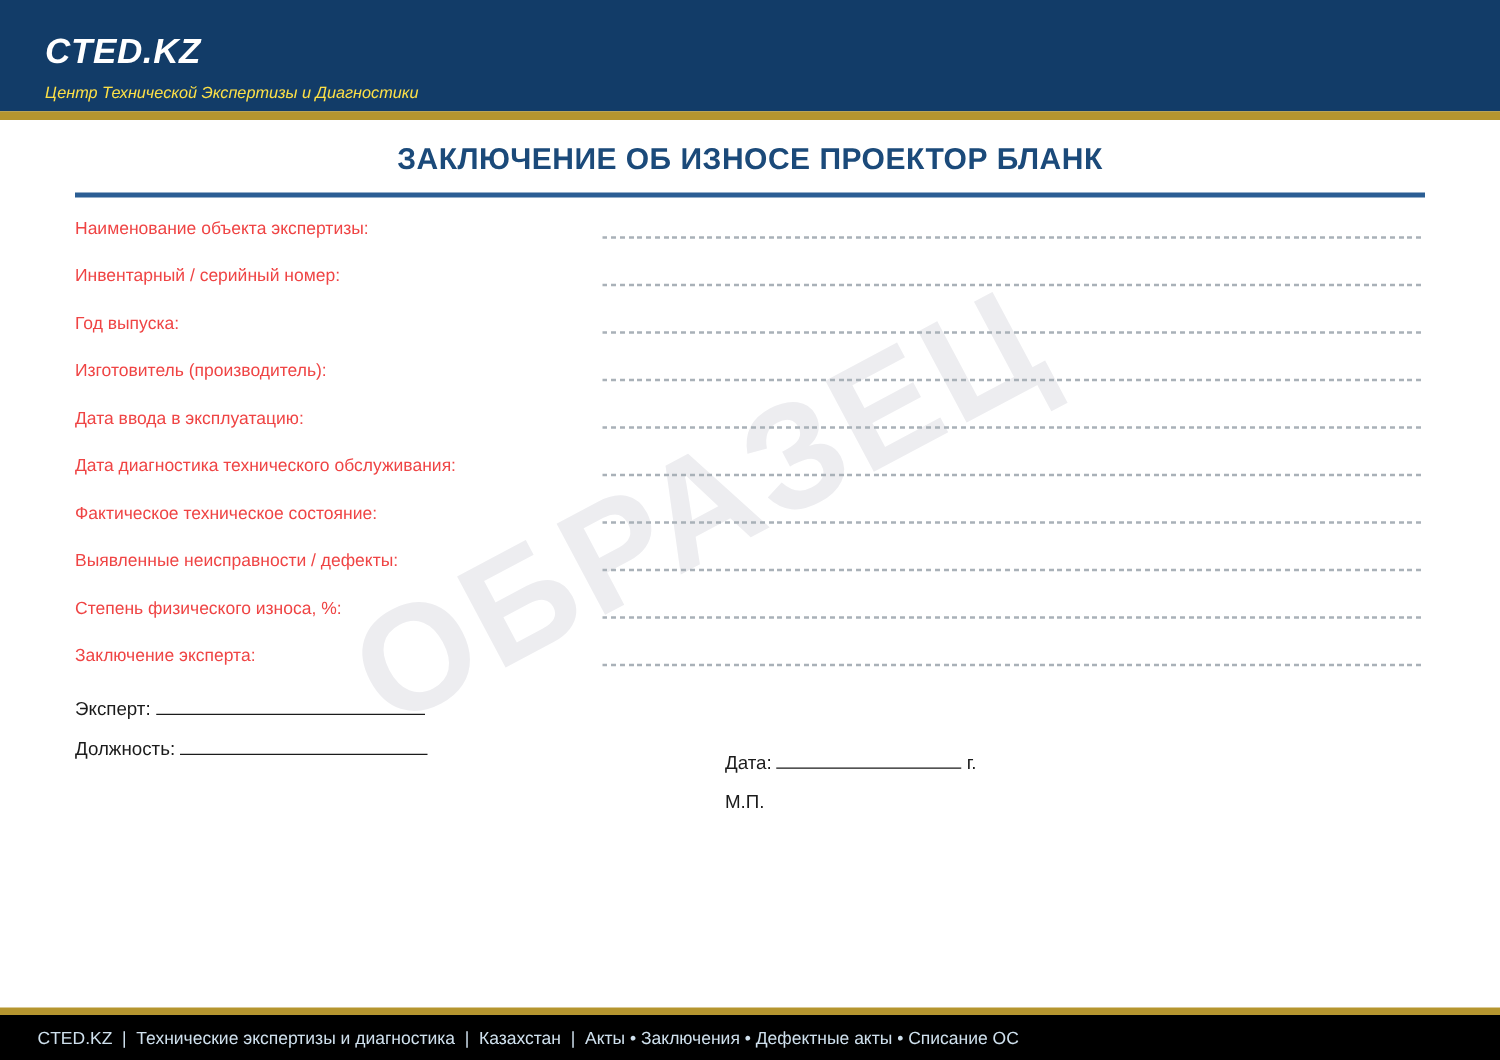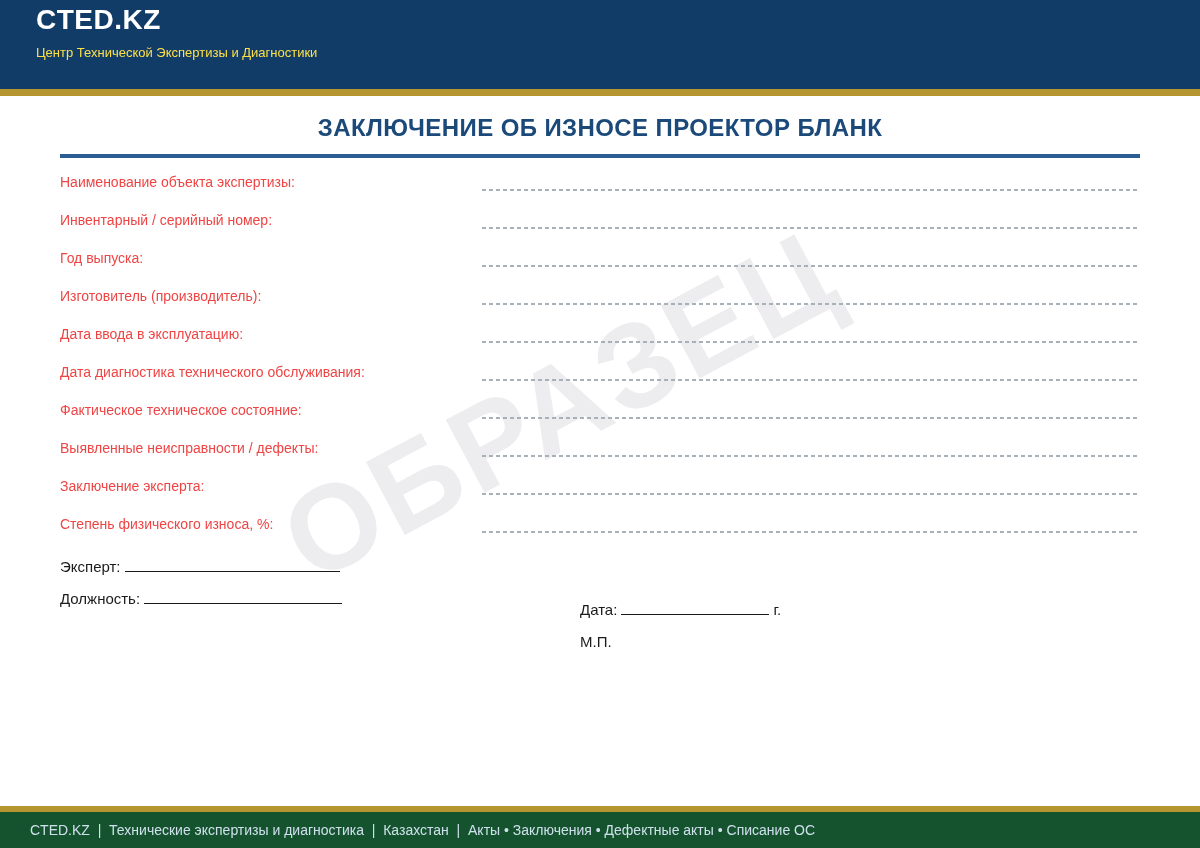--- a/index.html
+++ b/index.html
@@ -9,21 +9,21 @@
     background: #ffffff;
     position: relative;
     overflow: hidden;
   }
   
   .header {
     position: absolute; top: 0; left: 0; width: 1200px; height: 89px;
     background: #123c68;
   }
   .logo-block {
-    position: absolute; left: 18px; top: 3px; display: flex; align-items: center;
+    position: absolute; left: 18px; top: 24px; display: flex; align-items: center; font-style: italic;
   }
   .logo-accent {
     width: 6px; background: #c8a233; margin-right: 12px;
   }
   .logo-text .logo-title {
     color: #ffffff; font-size: 28px; font-weight: bold; letter-spacing: 0.5px; line-height: 34px;
   }
   .logo-text .logo-tagline {
     color: #fde047; font-size: 13px; margin-top: 8px; line-height: 16px;
   }
@@ -81,21 +81,21 @@
   }
   .sig-line.expert { width: 215px; }
   .sig-line.date { width: 148px; }
   .sig-line.position { width: 198px; }
   
   .gold-strip-bottom {
     position: absolute; top: 806px; left: 0; width: 1200px; height: 6px; background: #b5952f;
   }
   .footer {
     position: absolute; top: 812px; left: 0; width: 1200px; height: 36px;
-    background: #14532d;
+    background: #000000;
   }
   .footer-text {
     color: #cfe0ed; font-size: 14px; line-height: 36px; padding-left: 30px;
     white-space: pre;
   }
 </style>
 </head>
 <body>
 
 <div class="header">
@@ -141,25 +141,25 @@
   </div>
   <div class="field-row">
     <span class="field-label">Фактическое техническое состояние:</span>
     <span class="field-line"></span>
   </div>
   <div class="field-row">
     <span class="field-label">Выявленные неисправности / дефекты:</span>
     <span class="field-line"></span>
   </div>
   <div class="field-row">
-    <span class="field-label">Заключение эксперта:</span>
+    <span class="field-label">Степень физического износа, %:</span>
     <span class="field-line"></span>
   </div>
   <div class="field-row">
-    <span class="field-label">Степень физического износа, %:</span>
+    <span class="field-label">Заключение эксперта:</span>
     <span class="field-line"></span>
   </div>
 </div>
 
 <div class="signature-area">
   <div class="sig-row">
     <div class="sig-left">
       <span>Эксперт:</span><span class="sig-line expert"></span>
     </div>
     <div class="sig-right">

